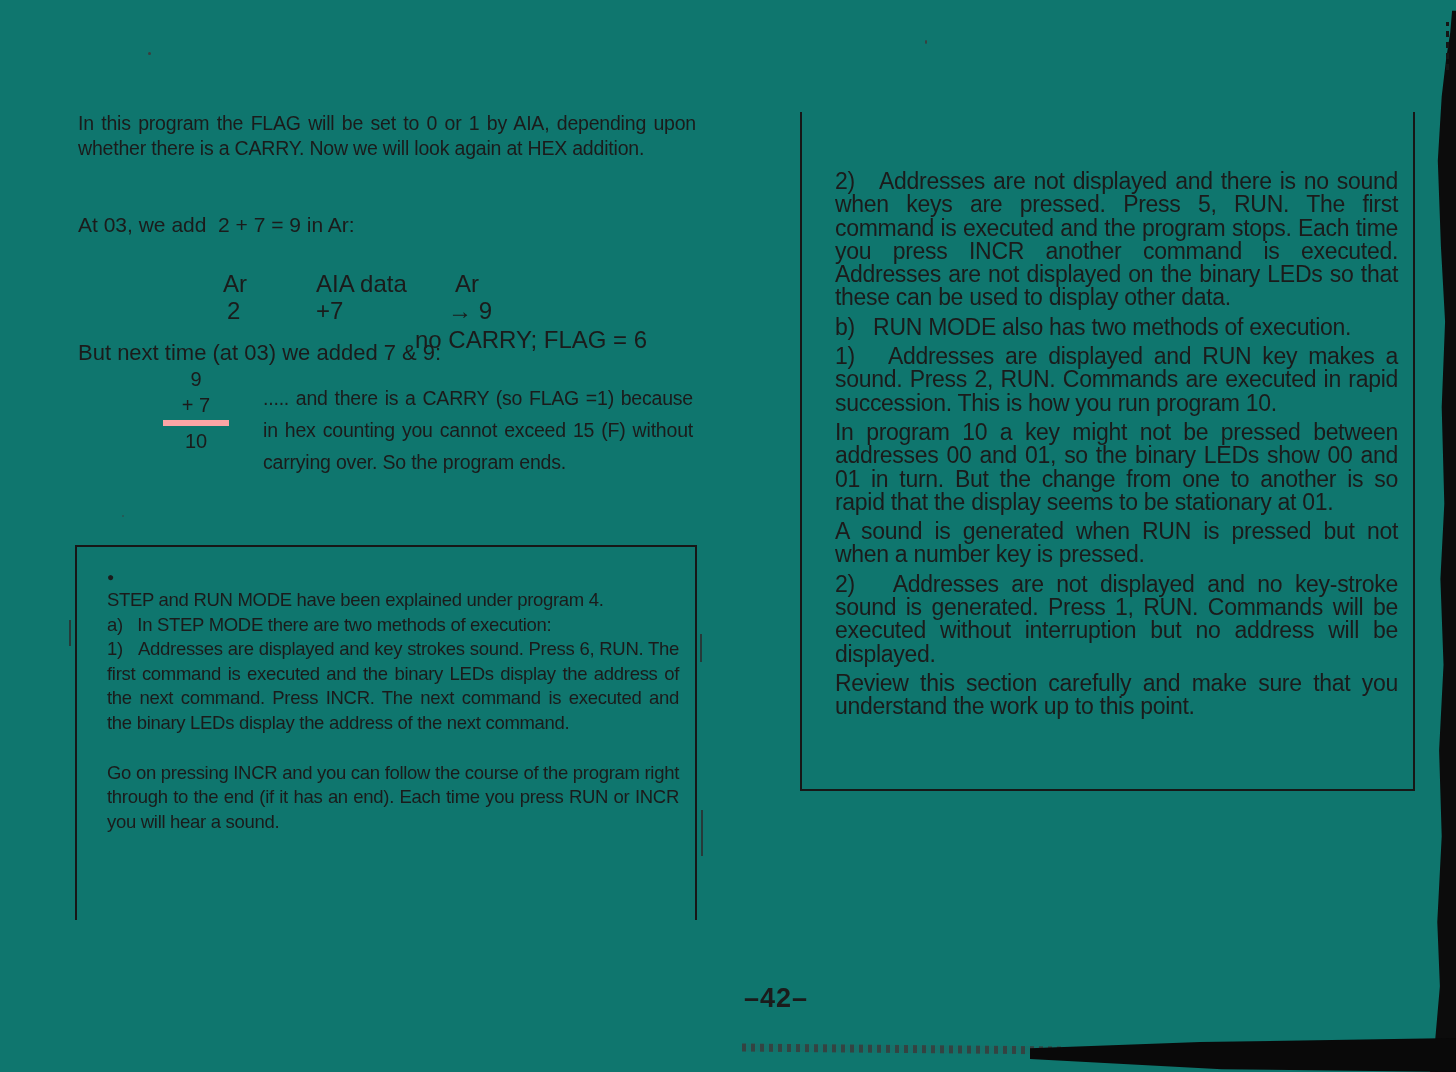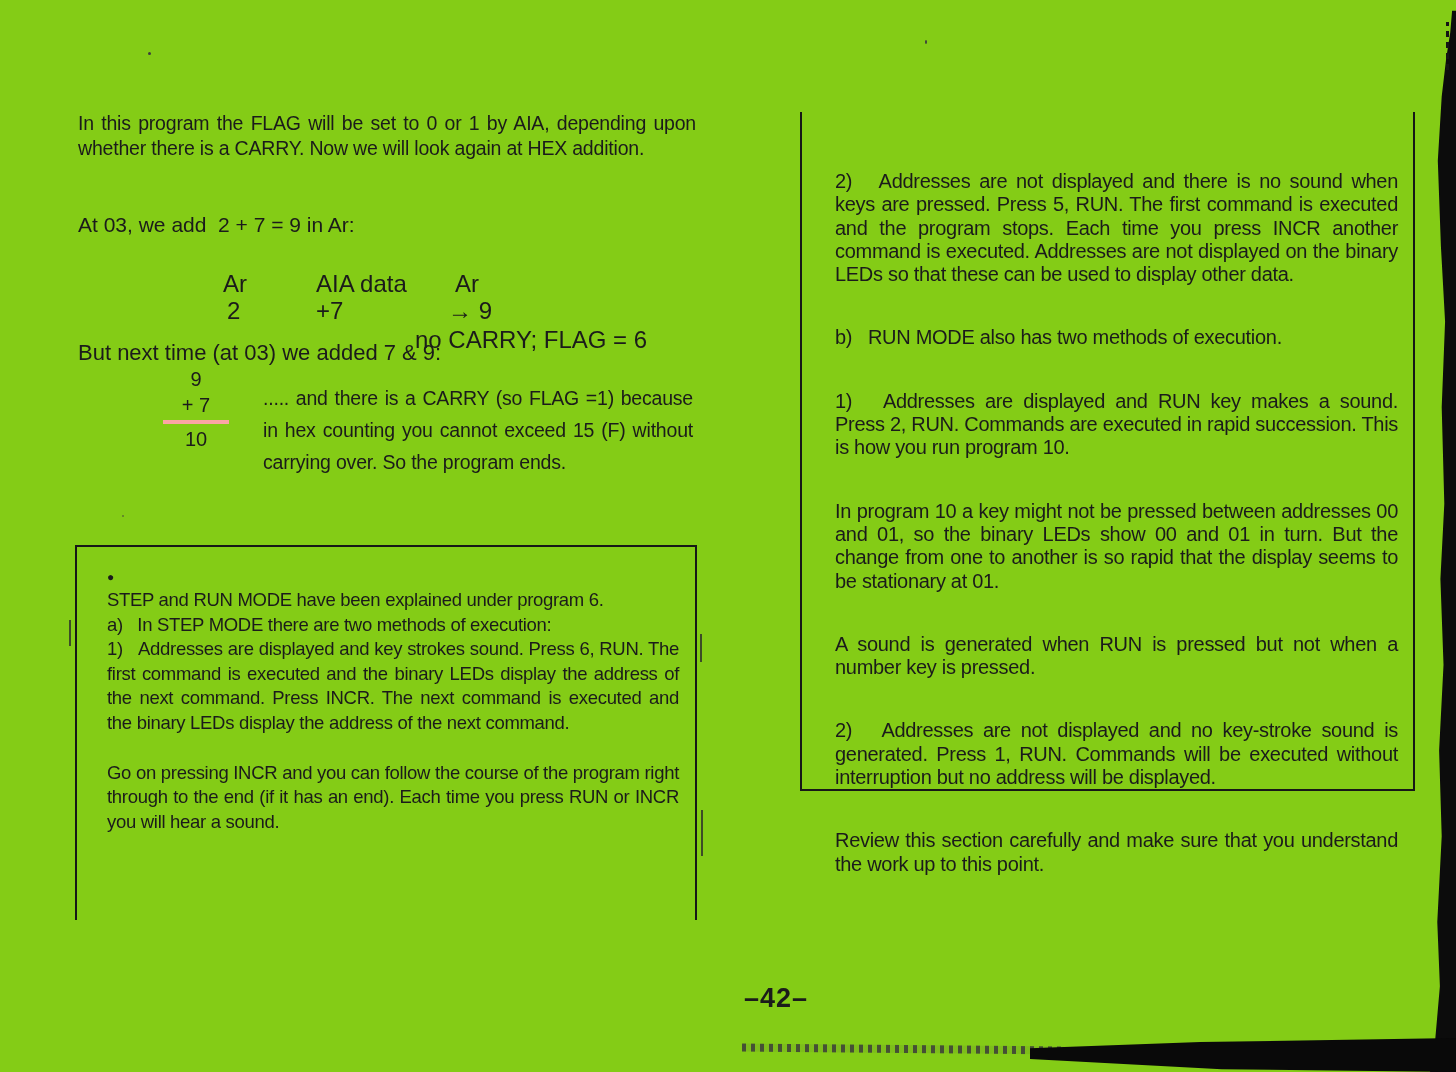--- a/index.html
+++ b/index.html
@@ -1,54 +1,54 @@
 <!DOCTYPE html>
 <html><head>
 <meta charset="utf-8">
 <style>
   html,body{margin:0;padding:0;background:#e8e8e8;}
   .page{
-    position:relative;width:1456px;height:1072px;background:#84cc16;
+    position:relative;width:1456px;height:1072px;background:#0f766e;
     font-family:"Liberation Sans",sans-serif;color:#1b1b1b;overflow:hidden;
   }
   .abs{position:absolute;}
   .just{text-align:justify;text-justify:inter-word;}
   .body-text{font-size:19.5px;line-height:25px;letter-spacing:-0.2px;}
   
   .intro{left:78px;top:111px;width:618px;}
   .add-line{left:78px;top:213px;font-size:21px;}
   .next-line{left:78px;top:340px;font-size:22px;}
   
   .regtable{left:78px;top:270px;width:600px;height:90px;font-size:24px;}
   .regtable span{position:absolute;white-space:nowrap;}
   .rt-h1{left:145px;top:0;} .rt-h2{left:238px;top:0;} .rt-h3{left:377px;top:0;}
   .rt-v1{left:149px;top:27px;} .rt-v2{left:238px;top:27px;} .rt-v3{left:370px;top:27px;}
   .rt-note{left:337px;top:56px;}
   
   .vadd{left:163px;top:366px;width:66px;text-align:center;font-size:20px;line-height:26px;}
-  .vadd .sum{border-top:4px solid #fca5a5;margin-top:2px;padding-top:2px;}
+  .vadd .sum{border-top:6px solid #fca5a5;margin-top:2px;padding-top:2px;}
   .carry-note{left:263px;top:382px;width:430px;font-size:19.5px;line-height:32px;letter-spacing:-0.2px;}
   
   .panel-left{
     left:75px;top:545px;width:622px;height:375px;box-sizing:border-box;
     border:2px solid #171717;border-bottom:none;
     padding:20px 16px 0 30px;font-size:18.5px;line-height:24.6px;letter-spacing:-0.3px;
   }
   .panel-left .heading{display:flex;align-items:center;gap:13px;font-weight:bold;font-size:19.5px;margin:4px 0 5px 0;letter-spacing:-0.2px;}
   .panel-left .bullet{font-size:12px;line-height:12px;}
   .panel-left p{margin:0;}
   .panel-left .gap{margin-top:25px;}
   
   .panel-right{
     left:800px;top:112px;width:615px;height:679px;box-sizing:border-box;
     border:2px solid #171717;border-top:none;
-    padding:58px 15px 0 33px;font-size:20px;line-height:23.3px;letter-spacing:-0.3px;
+    padding:58px 15px 0 33px;font-size:23px;line-height:23.3px;letter-spacing:-0.3px;
   }
   .panel-right p{margin:0;}
-  .panel-right p + p{margin-top:40px;}
+  .panel-right p + p{margin-top:6px;}
   
   .page-num{left:744px;top:983px;font-size:27px;font-weight:bold;letter-spacing:1px;}
   
   .edge-right{
     right:0;top:0;width:26px;height:1072px;background:#0c0c0c;
     clip-path:polygon(100% 1%,100% 100%,0% 100%,20% 97%,38% 92%,28% 86%,45% 78%,35% 70%,
       52% 62%,40% 54%,55% 47%,45% 38%,58% 30%,42% 23%,30% 15%,45% 9%,62% 5.5%,78% 3%,85% 1%);
   }
   .edge-dash{left:1446px;top:22px;width:3px;height:48px;
     background:repeating-linear-gradient(0deg,#151515 0 6px,transparent 6px 11px);}
@@ -94,21 +94,21 @@
     <div>+ 7</div>
     <div class="sum">10</div>
   </div>
 
   <div class="abs carry-note just">..... and there is a CARRY (so FLAG =1) because in hex counting you cannot exceed 15 (F) without carrying over. So the program ends.</div>
 
   <div class="abs panel-left">
     <div class="heading">
       <span class="bullet">●</span>
     </div>
-    <p>STEP and RUN MODE have been explained under program 6.</p>
+    <p>STEP and RUN MODE have been explained under program 4.</p>
     <p>a)&nbsp;&nbsp;&nbsp;In STEP MODE there are two methods of execution:</p>
     <p class="just">1)&nbsp;&nbsp;&nbsp;Addresses are displayed and key strokes sound. Press 6, RUN. The first command is executed and the binary LEDs display the address of the next command. Press INCR. The next command is executed and the binary LEDs display the address of the next command.</p>
     <p class="just gap">Go on pressing INCR and you can follow the course of the program right through to the end (if it has an end). Each time you press RUN or INCR you will hear a sound.</p>
   </div>
 
   <div class="abs panel-right">
     <p class="just">2)&nbsp;&nbsp;&nbsp;Addresses are not displayed and there is no sound when keys are pressed. Press 5, RUN. The first command is executed and the program stops. Each time you press INCR another command is executed. Addresses are not displayed on the binary LEDs so that these can be used to display other data.</p>
     <p>b)&nbsp;&nbsp;&nbsp;RUN MODE also has two methods of execution.</p>
     <p class="just">1)&nbsp;&nbsp;&nbsp;Addresses are displayed and RUN key makes a sound. Press 2, RUN. Commands are executed in rapid succession. This is how you run program 10.</p>
     <p class="just">In program 10 a key might not be pressed between addresses 00 and 01, so the binary LEDs show 00 and 01 in turn. But the change from one to another is so rapid that the display seems to be stationary at 01.</p>

